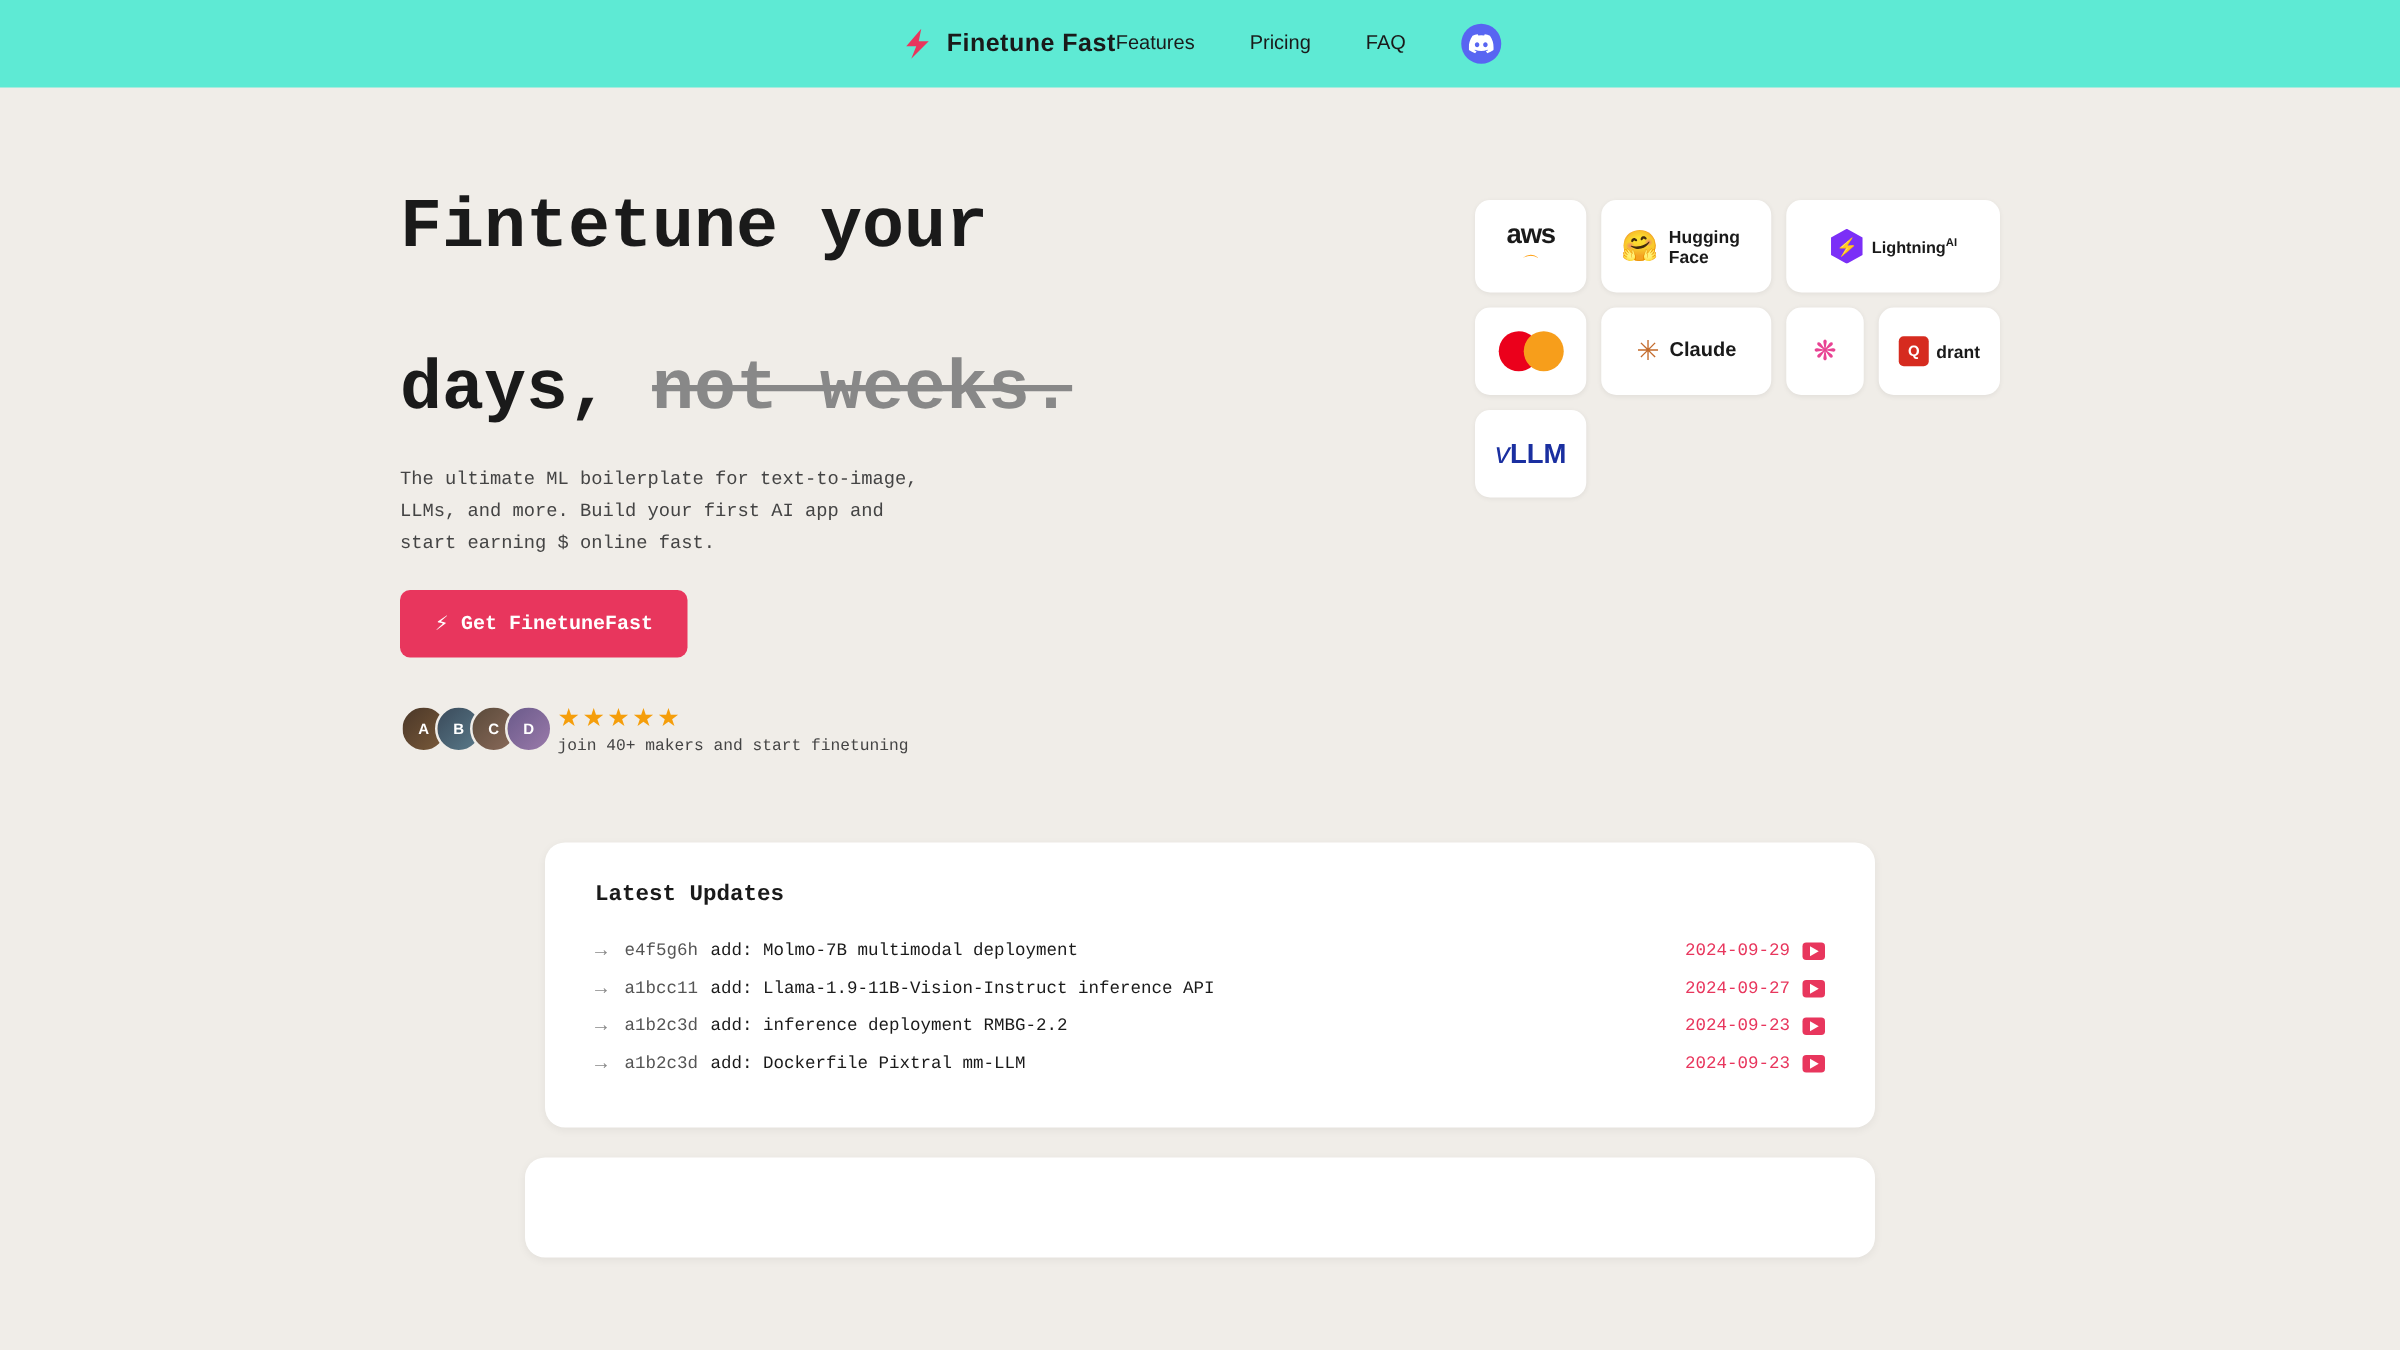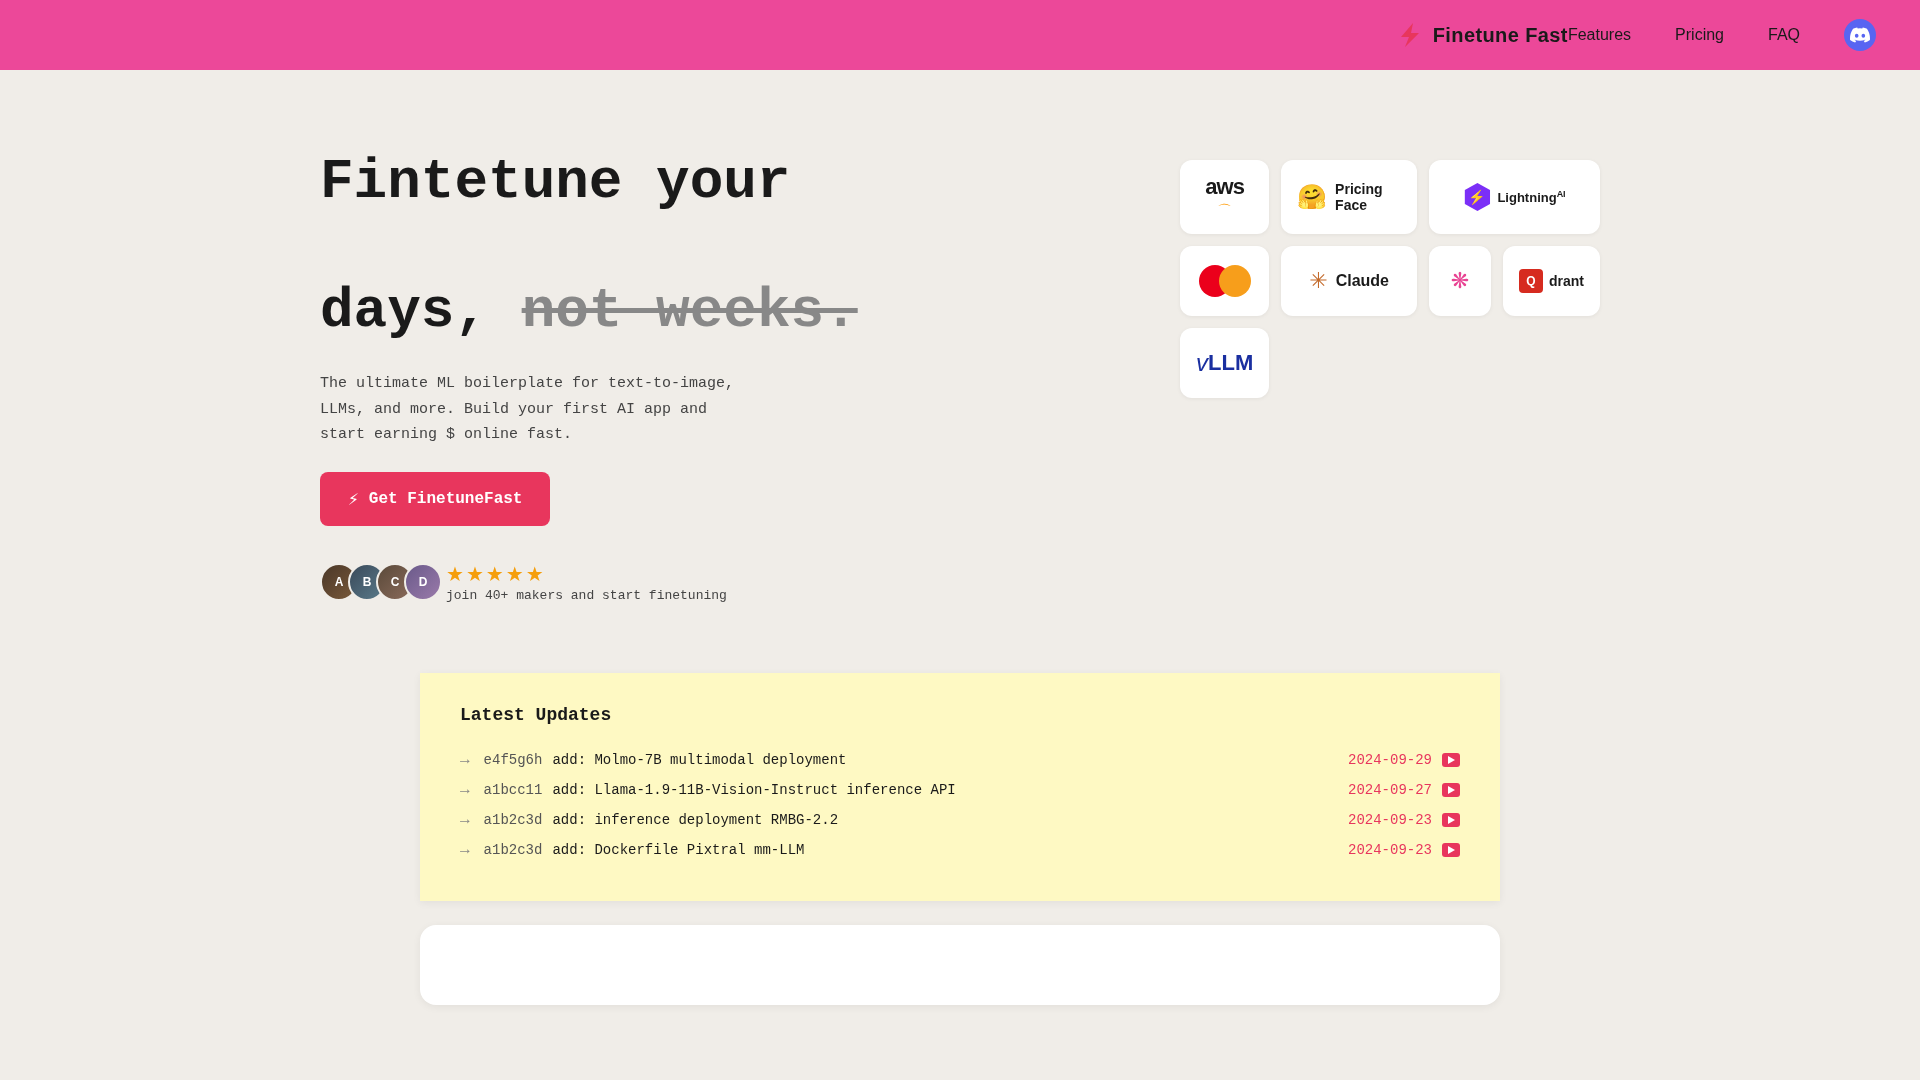--- a/index.html
+++ b/index.html
@@ -7,24 +7,24 @@
       font-family: -apple-system, BlinkMacSystemFont, 'Segoe UI', sans-serif;
       background-color: #f0ede8;
       min-height: 1080px;
       color: #1a1a1a;
     }
 
     
     nav {
       display: flex;
       align-items: center;
-      justify-content: flex-end;
+      justify-content: center;
       padding: 0 44px;
       height: 70px;
-      background: #ec4899;
+      background: #5eead4;
     }
     .nav-logo {
       display: flex;
       align-items: center;
       gap: 10px;
       text-decoration: none;
       color: #1a1a1a;
     }
     .nav-logo-text {
       font-size: 20px;
@@ -208,24 +208,25 @@
     .vllm-v { color: #1a2fa0; font-size: 24px; font-weight: 300; font-style: italic; }
     .vllm-llm { font-size: 22px; font-weight: 900; color: #1a2fa0; }
 
     
     .updates-section {
       max-width: 1200px;
       margin: 30px auto 24px auto;
       padding: 0 60px;
     }
     .updates-card {
-      background: #fef9c3;
-      border-radius: 0;
+      background: #ffffff;
+      border-radius: 16px;
       padding: 32px 40px 36px 40px;
       box-shadow: 0 2px 8px rgba(0,0,0,0.06);
+      margin-left: 16px;
     }
     .updates-title {
       font-family: 'Courier New', Courier, monospace;
       font-size: 18px;
       font-weight: 700;
       margin-bottom: 20px;
       color: #1a1a1a;
     }
     .update-row {
       display: flex;
@@ -342,21 +343,21 @@
     <div class="logo-card">
       <div class="aws-logo">
         <span class="aws-text">aws</span>
         <span class="aws-arrow">⌒</span>
       </div>
     </div>
 
     <div class="logo-card wide">
       <div class="hf-logo">
         <span class="hf-emoji">🤗</span>
-        <span class="hf-text">Pricing Face</span>
+        <span class="hf-text">Hugging Face</span>
       </div>
     </div>
 
     <div class="logo-card wide">
       <div class="lightning-logo">
         <div class="lightning-hex">
           <span class="lightning-bolt">⚡</span>
         </div>
         <span class="lightning-text">Lightning<sup class="lightning-ai">AI</sup></span>
       </div>

